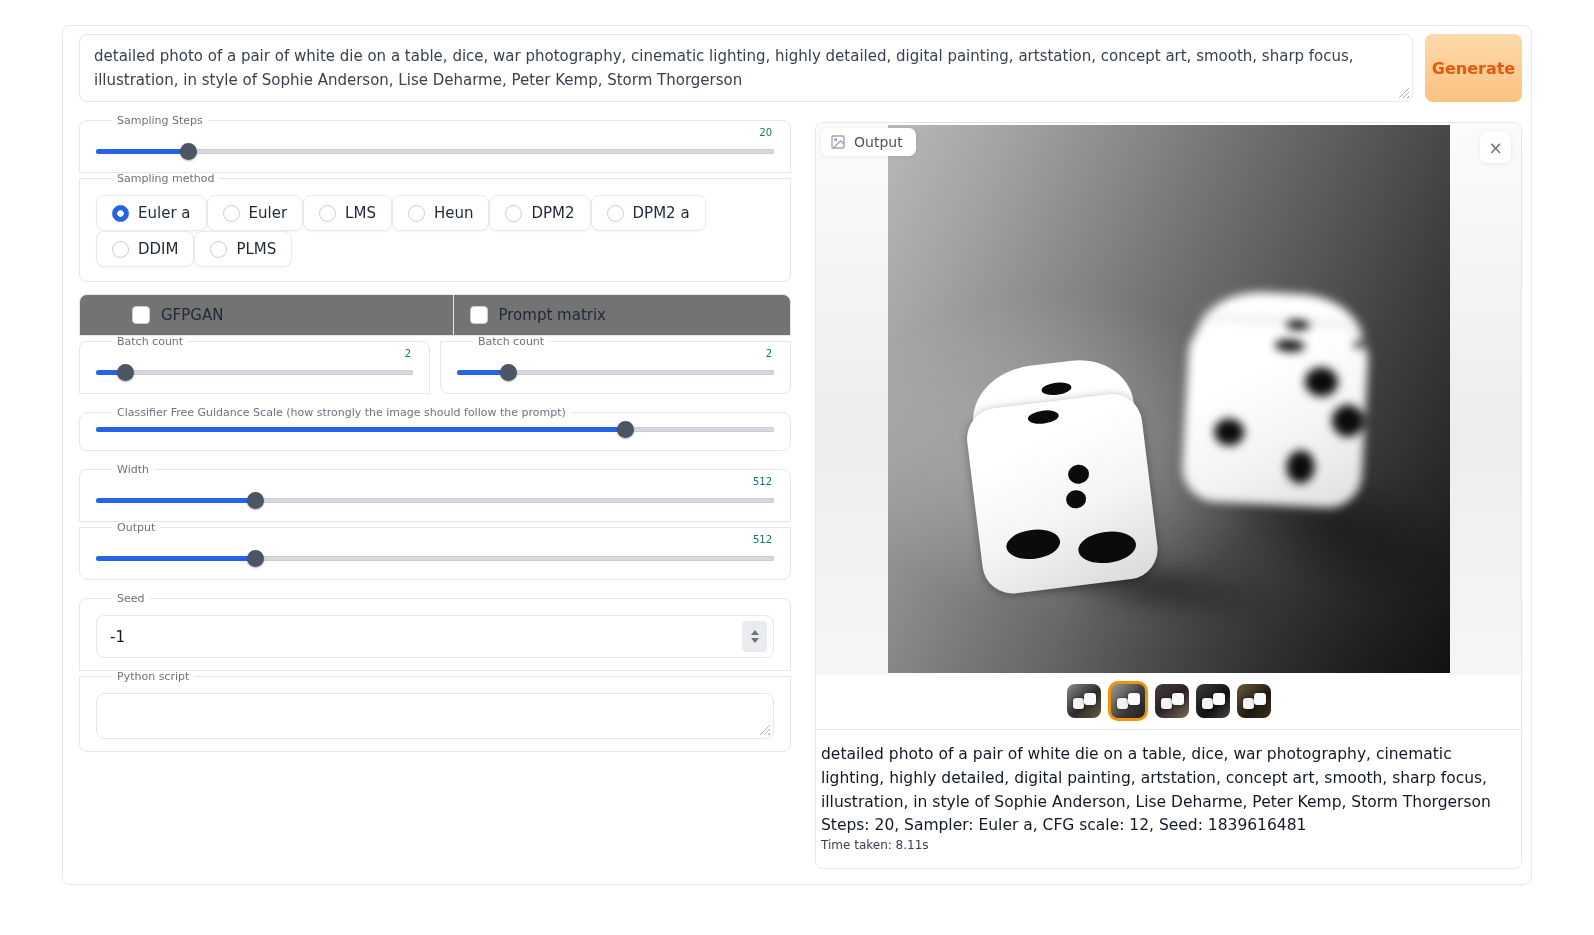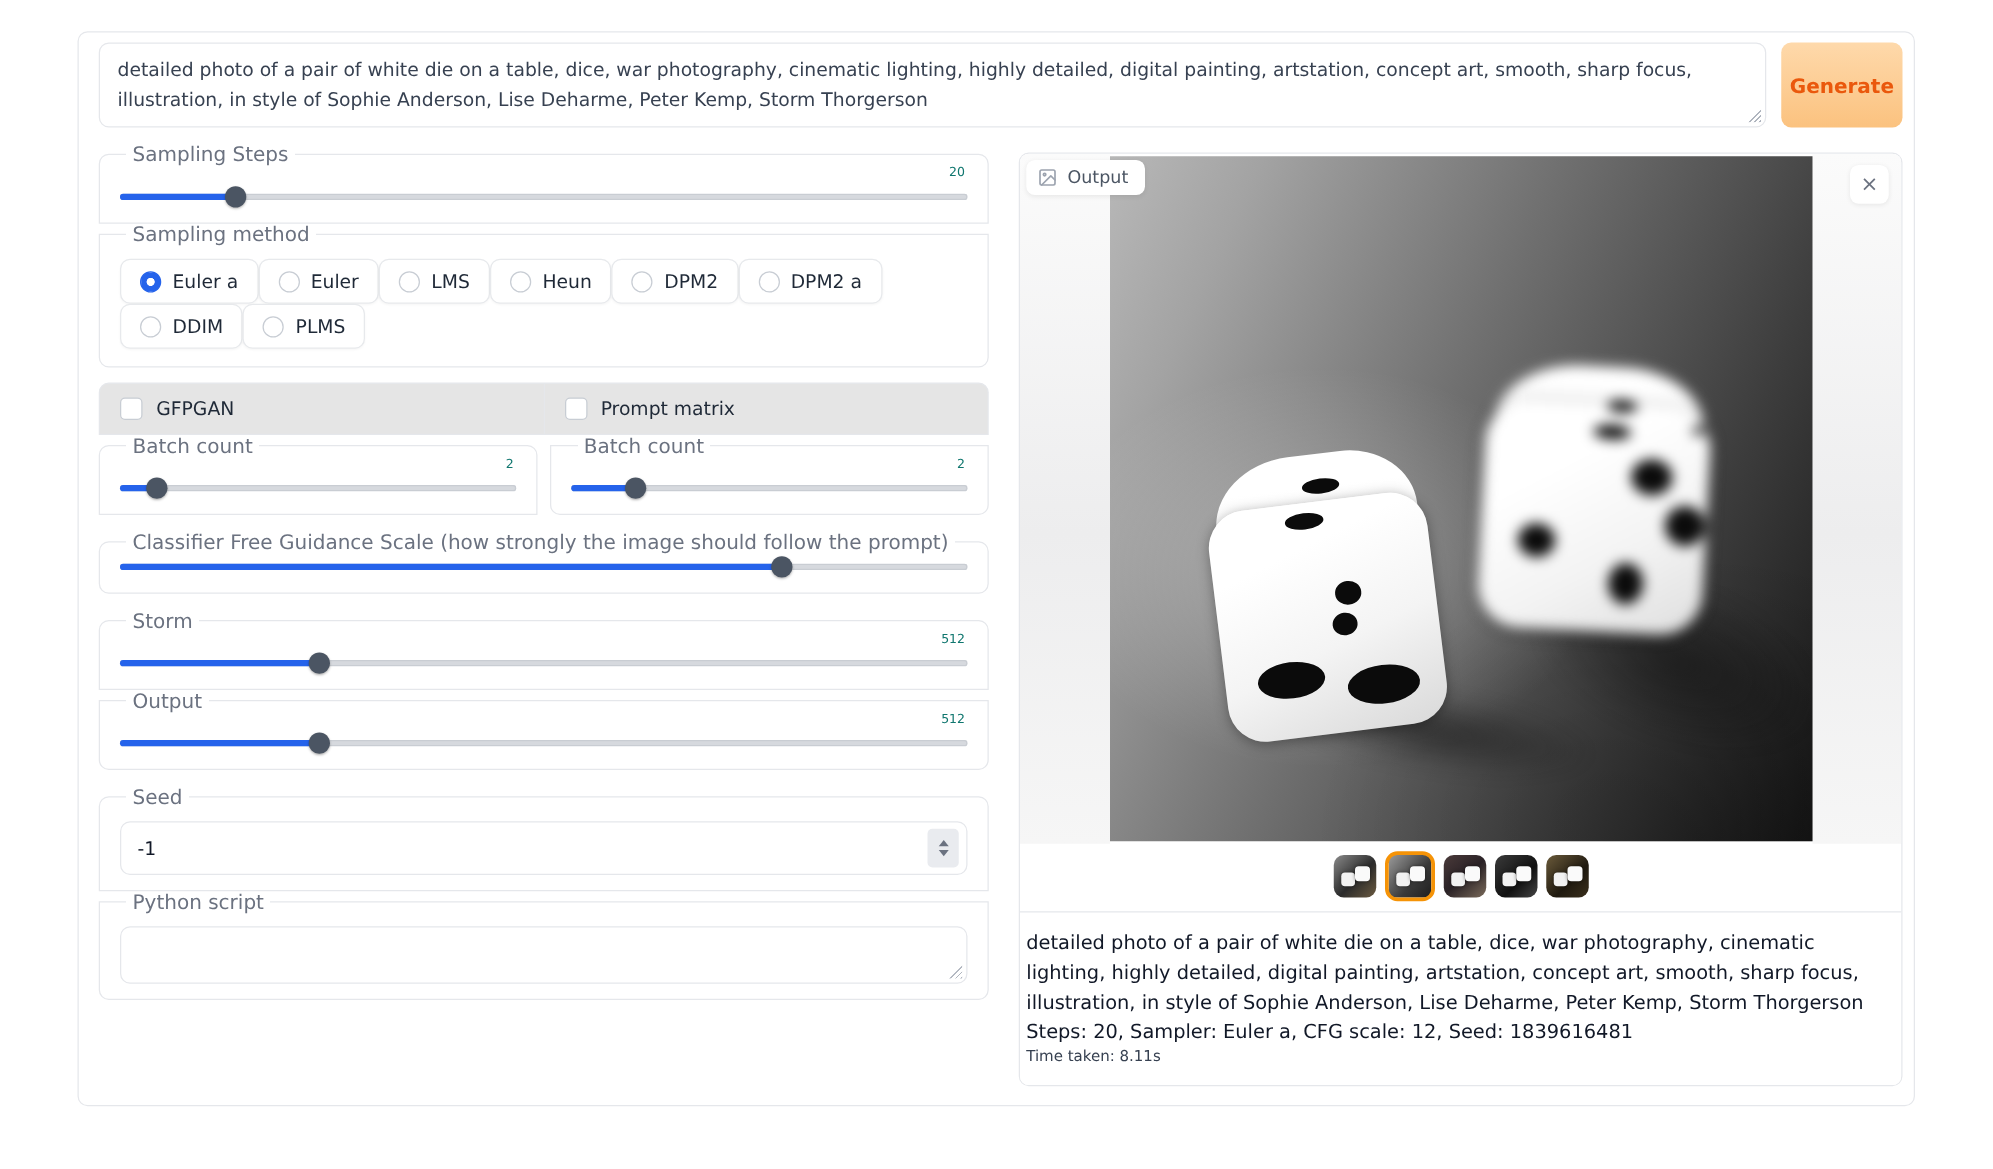--- a/index.html
+++ b/index.html
@@ -50,21 +50,21 @@
   .group { margin-bottom: 12px; }
   fieldset.fs {
     border: 1px solid #e5e7eb; background: #fff; padding: 2px 16px 12px; margin: 0;
     border-radius: 8px;
   }
   .group fieldset.fs { border-radius: 0; }
   .group fieldset.fs:first-child { border-radius: 8px 8px 0 0; }
   .group fieldset.fs:last-child { border-radius: 0 0 8px 8px; }
   .group fieldset.fs:only-child { border-radius: 8px; }
   .group fieldset.fs + fieldset.fs { margin-top: -1px; }
-  fieldset.fs legend { color: #6b7280; font-size: 16px; padding: 0 5px; margin-left: 5px; }
+  fieldset.fs legend { color: #6b7280; font-size: 11px; padding: 0 5px; margin-left: 16px; }
 
   
   .slider-value { text-align: right; font-size: 10px; color: #0f766e; margin: -2px 2px 5px 0; }
   .slider { position: relative; height: 17px; cursor: pointer; }
   .slider .track {
     position: absolute; top: 6px; left: 0; right: 0; height: 5px;
     background: #d6d9de; border-radius: 4px; box-shadow: inset 0 0 0 1px #c9cdd3;
   }
   .slider .fill { position: absolute; top: 6px; left: 0; height: 5px; background: #2563eb; border-radius: 4px; }
   .slider .handle {
@@ -79,21 +79,21 @@
     padding: 8px 15px; background: #fff; box-shadow: 0 1px 2px rgba(0,0,0,.04);
     font-size: 15px; color: #1f2937; cursor: pointer; white-space: nowrap;
   }
   .radio-circle { width: 17px; height: 17px; border-radius: 50%; border: 1px solid #c8cdd4; background: #fff; flex-shrink: 0; }
   .radio-circle.checked {
     border-color: #2563eb;
     background: radial-gradient(circle, #fff 0 3px, #2563eb 3.5px);
   }
 
   
-  .check-row { display: flex; border: 1px solid #e5e7eb; border-radius: 8px 8px 0 0; background: #e5e5e5; }
+  .check-row { display: flex; border: 1px solid #e5e7eb; border-radius: 8px 8px 0 0; background: #737373; padding-left: 36px; }
   .check-cell { flex: 1; display: flex; align-items: center; gap: 11px; padding: 11px 16px; cursor: pointer; }
   .check-cell + .check-cell { border-left: 1px solid #e5e7eb; }
   .checkbox {
     width: 18px; height: 18px; border: 1px solid #c8cdd4; border-radius: 4px; background: #fff; flex-shrink: 0;
   }
   .check-label { font-size: 15px; color: #1f2937; }
   .batch-row { display: flex; gap: 10px; }
   .batch-row fieldset.fs { flex: 1; margin-top: -1px; border-radius: 0 0 8px 8px; }
 
   
@@ -288,21 +288,21 @@
             <div class="slider">
               <div class="track"></div>
               <div class="fill" style="width: 78%;"></div>
               <div class="handle" style="left: calc(78% - 8px);"></div>
             </div>
           </fieldset>
         </div>
 
         <div class="group">
           <fieldset class="fs">
-            <legend>Storm</legend>
+            <legend>Width</legend>
             <div class="slider-value">512</div>
             <div class="slider">
               <div class="track"></div>
               <div class="fill" style="width: 23.5%;"></div>
               <div class="handle" style="left: calc(23.5% - 8px);"></div>
             </div>
           </fieldset>
           <fieldset class="fs">
             <legend>Output</legend>
             <div class="slider-value">512</div>

